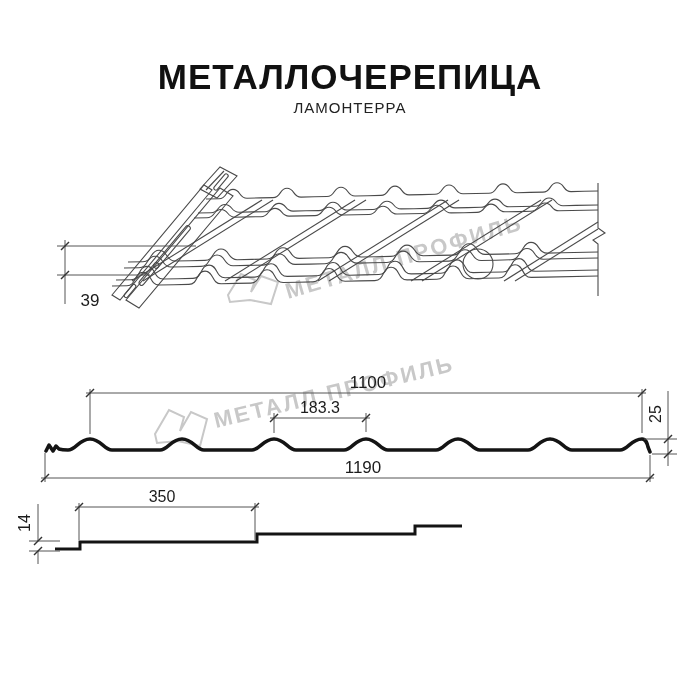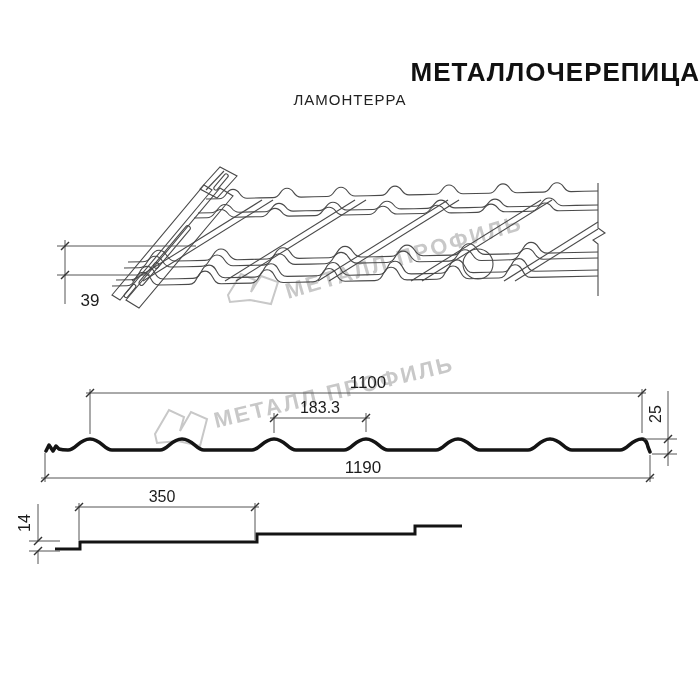--- a/index.html
+++ b/index.html
@@ -1,20 +1,20 @@
 <!DOCTYPE html>
 <html><head>
 <meta charset="utf-8">
 <style>
   html,body{margin:0;padding:0;background:#fff;}
   .page{position:relative;width:700px;height:700px;background:#fff;overflow:hidden;
         font-family:"Liberation Sans",sans-serif;}
-  .title{position:absolute;top:57px;left:0;width:700px;text-align:right;
-         font-size:26px;font-weight:800;letter-spacing:1px;color:#111;}
-  .subtitle{position:absolute;top:91px;left:0;width:700px;text-align:center;
+  .title{position:absolute;top:57px;left:0;width:700px;text-align:center;
+         font-size:35px;font-weight:800;letter-spacing:1px;color:#111;}
+  .subtitle{position:absolute;top:99px;left:0;width:700px;text-align:center;
             font-size:15px;font-weight:400;letter-spacing:1px;color:#222;}
   svg{position:absolute;top:0;left:0;}
   .tl{stroke:#4a4a4a;stroke-width:1.1;fill:none;}          
   .thick{stroke:#141414;stroke-width:3.5;fill:none;stroke-linejoin:round;stroke-linecap:round;}
   .thick2{stroke:#141414;stroke-width:3;fill:none;stroke-linejoin:miter;}
   .dim{stroke:#555;stroke-width:1;fill:none;}
   .tick{stroke:#333;stroke-width:1.4;}
   .dimtext{fill:#1c1c1c;font-family:"Liberation Sans",sans-serif;font-size:16px;}
   .dimtext.big{font-size:17px;}
   .wm{stroke:#c8c8c8;stroke-width:2;fill:none;}

